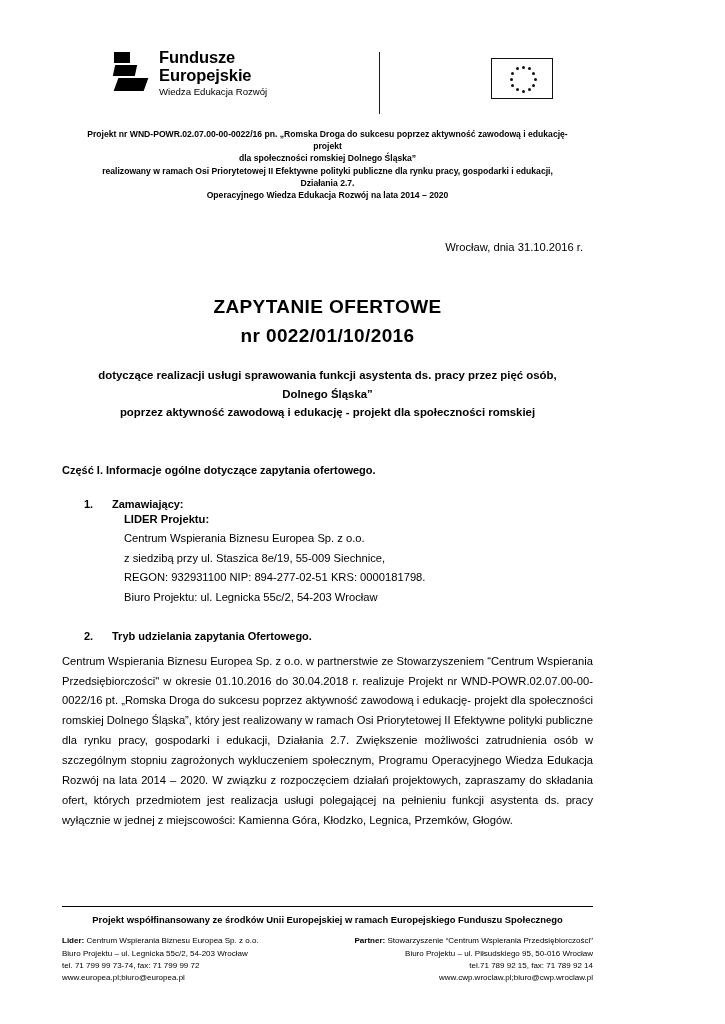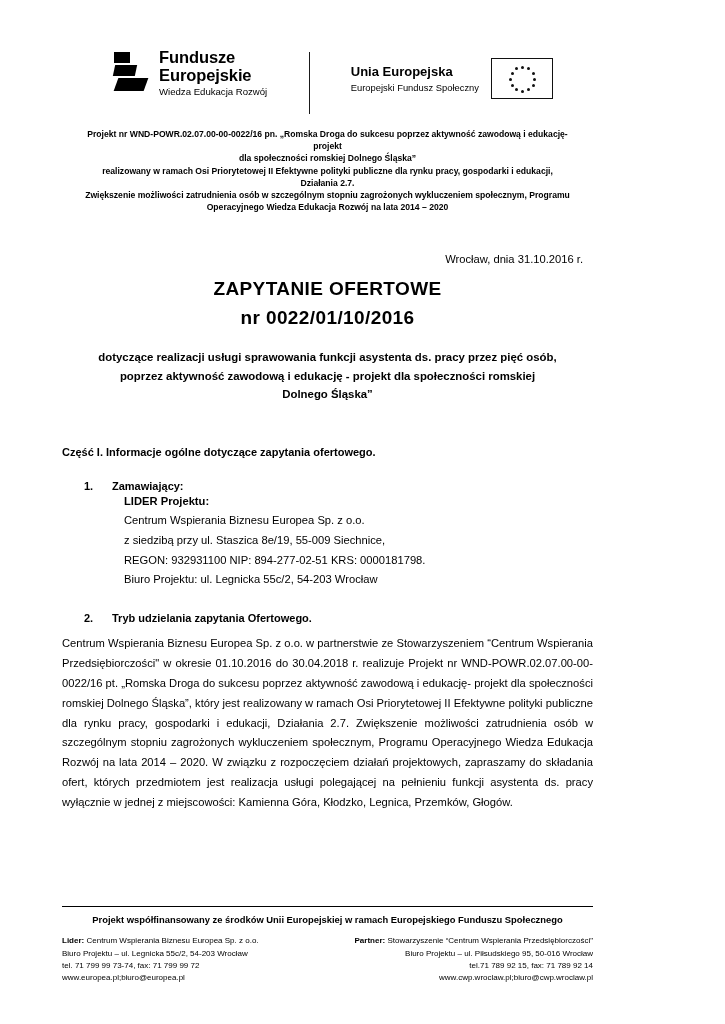--- a/index.html
+++ b/index.html
@@ -96,21 +96,21 @@
   
   .place-date {
     margin-top: 40px;
     text-align: right;
     font-size: 11.2px;
     padding-right: 10px;
   }
 
   
   .title-main {
-    margin-top: 10px;
+    margin-top: 40px;
     text-align: center;
     font-size: 19px;
     font-weight: bold;
     letter-spacing: 0.4px;
     line-height: 1.5;
   }
   .subtitle {
     margin: 16px 36px 0 36px;
     text-align: center;
     font-size: 11.4px;
@@ -189,24 +189,20 @@
       <div class="fe-text">
         <div class="l1">Fundusze</div>
         <div class="l2">Europejskie</div>
         <div class="l3">Wiedza Edukacja Rozwój</div>
       </div>
     </div>
 
     <div class="divider-v"></div>
 
     <div class="ue-logo">
-      <div class="ue-text">
-        <div class="u1">Unia Europejska</div>
-        <div class="u2">Europejski Fundusz Społeczny</div>
-      </div>
       <div class="ue-flag" id="eu-flag">
           <span class="star" style="left: 29.5px; top: 6.5px;"></span>
           <span class="star" style="left: 35.5px; top: 8.1077px;"></span>
           <span class="star" style="left: 39.8923px; top: 12.5px;"></span>
           <span class="star" style="left: 41.5px; top: 18.5px;"></span>
           <span class="star" style="left: 39.8923px; top: 24.5px;"></span>
           <span class="star" style="left: 35.5px; top: 28.8923px;"></span>
           <span class="star" style="left: 29.5px; top: 30.5px;"></span>
           <span class="star" style="left: 23.5px; top: 28.8923px;"></span>
           <span class="star" style="left: 19.1077px; top: 24.5px;"></span>
@@ -215,35 +211,34 @@
           <span class="star" style="left: 23.5px; top: 8.1077px;"></span>
         </div>
     </div>
 
   </div>
 
   <div class="proj-head" id="proj-head">
       <div>Projekt nr WND-POWR.02.07.00-00-0022/16 pn. „Romska Droga do sukcesu poprzez aktywność zawodową i edukację- projekt</div>
       <div>dla społeczności romskiej Dolnego Śląska”</div>
       <div>realizowany w ramach Osi Priorytetowej II Efektywne polityki publiczne dla rynku pracy, gospodarki i edukacji, Działania 2.7.</div>
-      <div>Zwiększenie możliwości zatrudnienia osób w szczególnym stopniu zagrożonych wykluczeniem społecznym, Programu</div>
       <div>Operacyjnego Wiedza Edukacja Rozwój na lata 2014 – 2020</div>
     </div>
 
   <div class="place-date">Wrocław, dnia 31.10.2016 r.</div>
 
   <div class="title-main">
     <div>ZAPYTANIE OFERTOWE</div>
     <div>nr 0022/01/10/2016</div>
   </div>
 
   <div class="subtitle" id="subtitle">
       <div>dotyczące realizacji usługi sprawowania funkcji asystenta ds. pracy przez pięć osób,</div>
+      <div>Dolnego Śląska”</div>
       <div>poprzez aktywność zawodową i edukację - projekt dla społeczności romskiej</div>
-      <div>Dolnego Śląska”</div>
     </div>
 
   <div class="section-head">Część I. Informacje ogólne dotyczące zapytania ofertowego.</div>
 
   <div class="numbered">
     <span class="num">1.</span>
     <span>Zamawiający:</span>
   </div>
   <div class="block-indent">
     <div class="bold">LIDER Projektu:</div>

